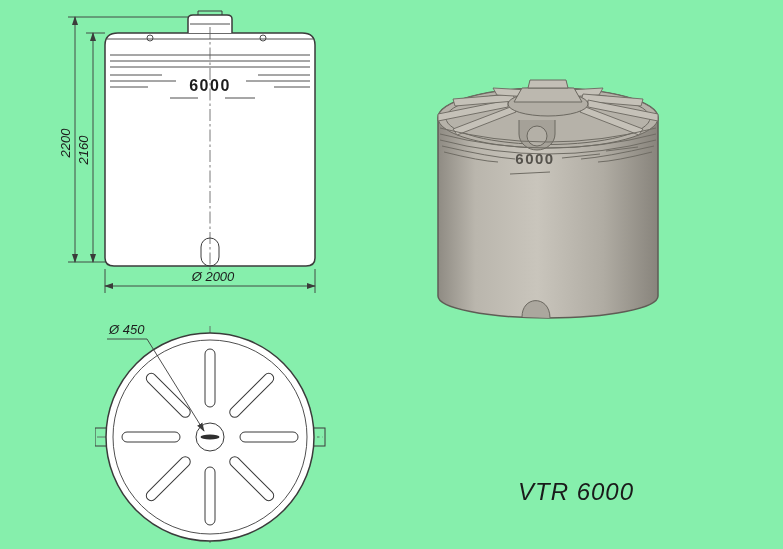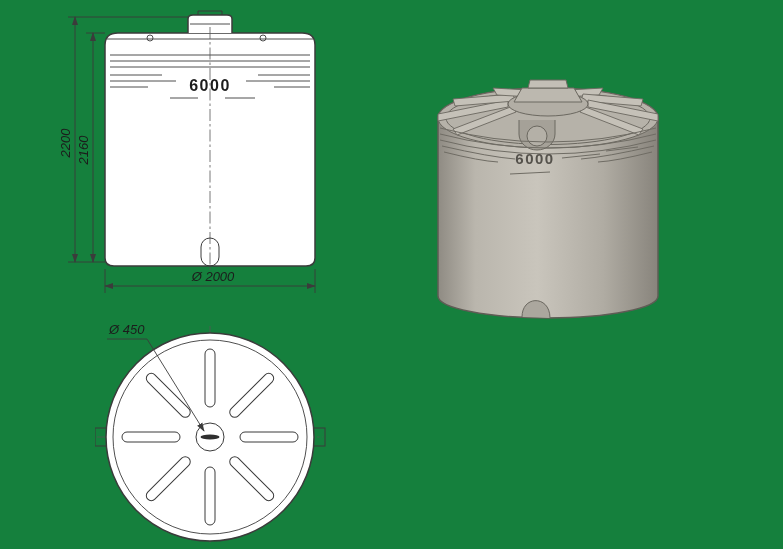--- a/index.html
+++ b/index.html
@@ -1,17 +1,17 @@
 <!DOCTYPE html>
 <html><head>
 <meta charset="utf-8">
 <style>
   html,body{margin:0;padding:0;background:#ffffff;}
   #canvas{
-    position:relative;width:783px;height:549px;background:#15803d;overflow:hidden;
+    position:relative;width:783px;height:549px;background:#86efac;overflow:hidden;
     font-family:"Liberation Sans",sans-serif;
   }
   .view{position:absolute;}
   #front-view{left:50px;top:5px;width:280px;height:300px;}
   #top-view{left:95px;top:318px;width:240px;height:230px;}
   #iso-view{left:410px;top:48px;width:280px;height:300px;}
   #caption{position:absolute;left:518px;top:478px;font-style:italic;font-size:24px;color:#1a1a1a;letter-spacing:1px;}
 
   
   .ol{stroke:#3b3b3b;fill:#ffffff;stroke-width:1.5;stroke-linejoin:round;}
@@ -183,14 +183,15 @@
       <path d="M152,110 L190,106"></path>
       <path d="M196,103 L228,99"></path>
       <path d="M100,126 L140,124"></path>
     </g>
 
     <text class="emboss" x="125" y="116" text-anchor="middle">6000</text>
 
     <path class="part" d="M112,269 C112,247 140,247 140,270" fill="#aba79e" stroke-width="1.2"></path>
   </svg>
 
+  <div id="caption">VTR 6000</div>
 
 </div>
 
 </body></html>

